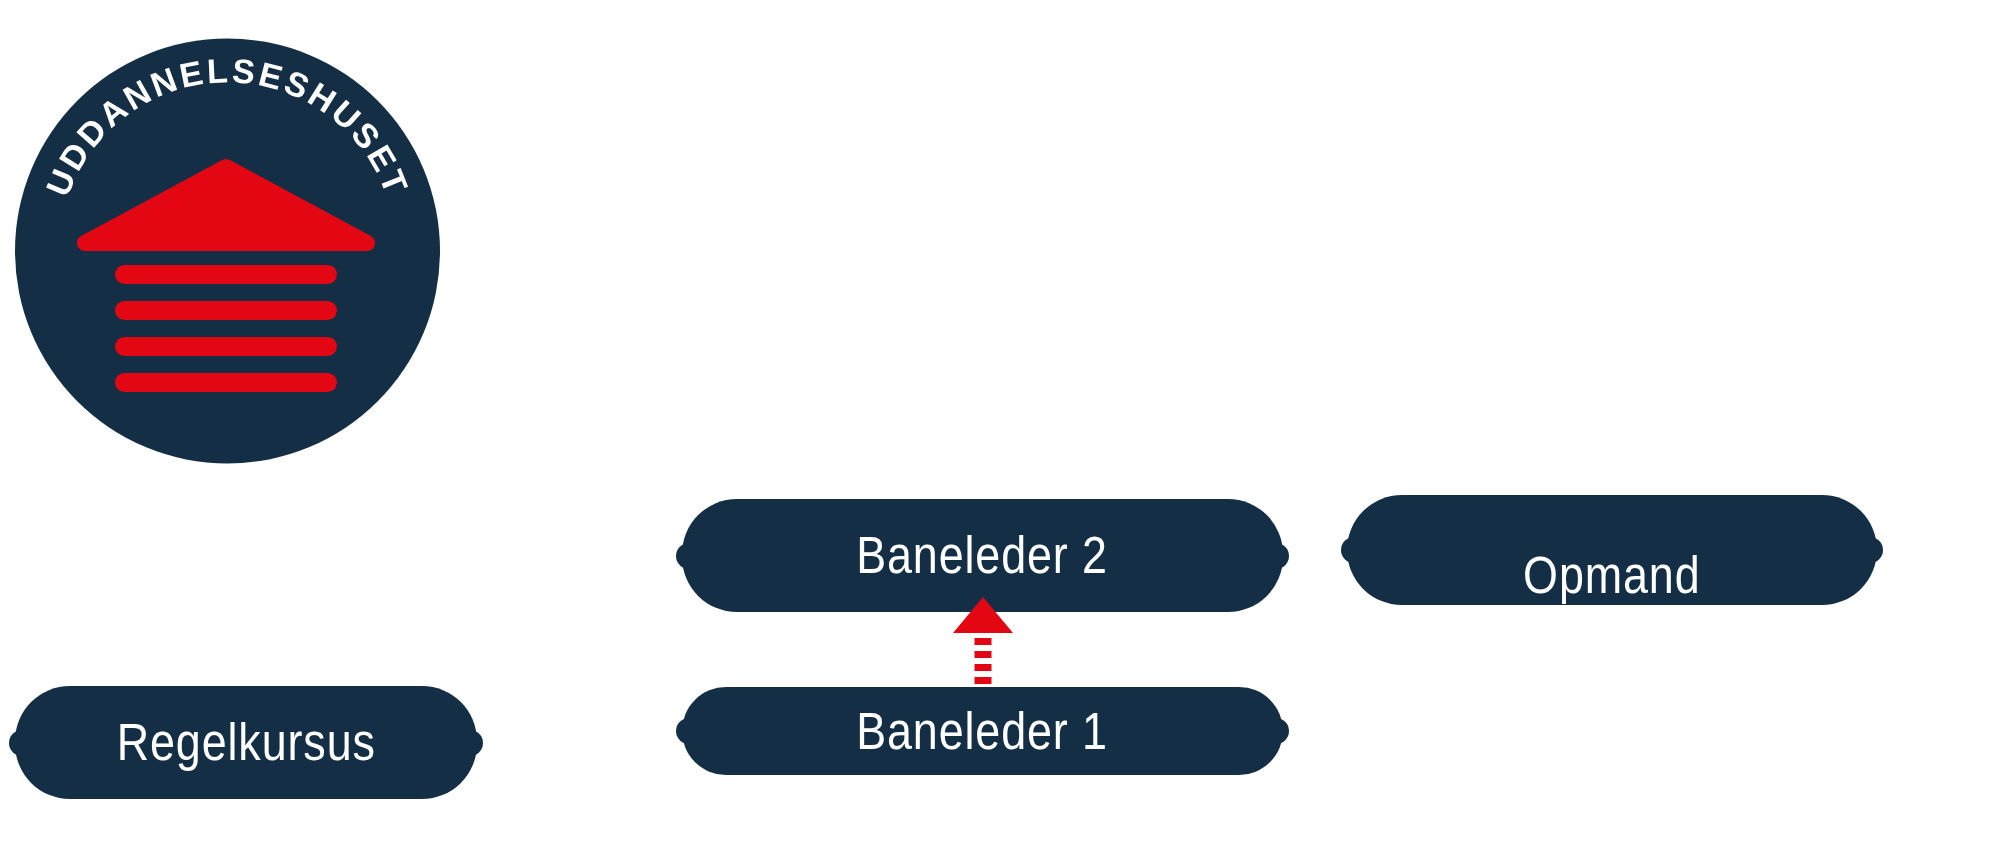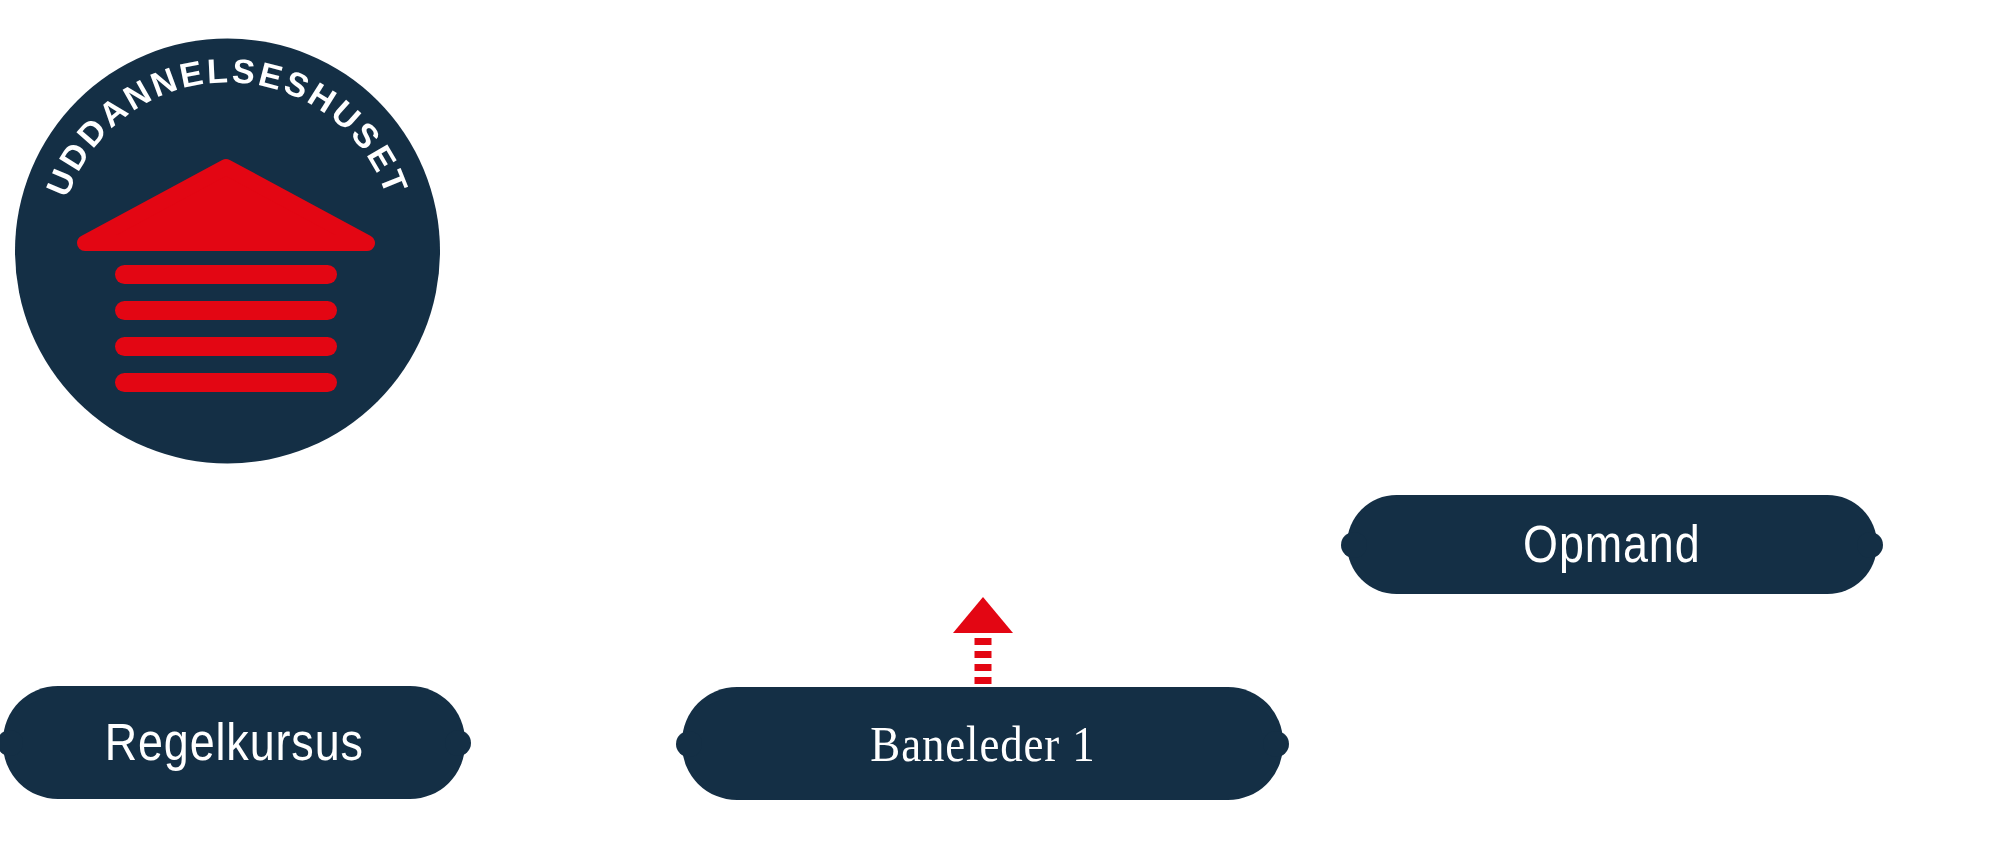--- a/index.html
+++ b/index.html
@@ -72,23 +72,23 @@
     letter-spacing: 1px;
     white-space: nowrap;
     display: inline-block;
     transform: scaleX(0.88);
     position: relative;
     z-index: 2;
   }
 
   
   .pill-baneleder2  { left: 682px;  top: 499px; width: 601px; height: 113px; }
-  .pill-opmand      { left: 1347px; top: 495px; width: 530px; height: 99px; }
-  .pill-regelkursus { left: 3px;   top: 686px; width: 462px; height: 113px; }
-  .pill-baneleder1  { left: 682px;  top: 687px; width: 601px; height: 113px; font-family: Liberation Serif, serif; }
+  .pill-opmand      { left: 1347px; top: 495px; width: 530px; height: 110px; align-items: flex-end; }
+  .pill-regelkursus { left: 15px;   top: 686px; width: 462px; height: 113px; }
+  .pill-baneleder1  { left: 682px;  top: 687px; width: 601px; height: 88px; }
   .pill-dommer      { left: 1347px; top: 690px; width: 530px; height: 117px; }
 
   
   .arrow {
     position: absolute;
     left: 945px;
     top: 592px;
     width: 76px;
     height: 100px;
     z-index: 3;
@@ -116,20 +116,23 @@
     </text>
     <g>
       <path class="roof" d="M 211 130 L 352 206 L 70 206 Z"></path>
       <rect class="house-bar" x="100" y="228" width="222" height="19" rx="9.5"></rect>
       <rect class="house-bar" x="100" y="264" width="222" height="19" rx="9.5"></rect>
       <rect class="house-bar" x="100" y="300" width="222" height="19" rx="9.5"></rect>
       <rect class="house-bar" x="100" y="336" width="222" height="19" rx="9.5"></rect>
     </g>
   </svg>
 
+  <div class="pill pill-baneleder2">
+    <span class="pill-label">Baneleder 2</span>
+  </div>
 
   <div class="pill pill-opmand">
     <span class="pill-label">Opmand</span>
   </div>
 
   <div class="pill pill-regelkursus">
     <span class="pill-label">Regelkursus</span>
   </div>
 
   <div class="pill pill-baneleder1">

